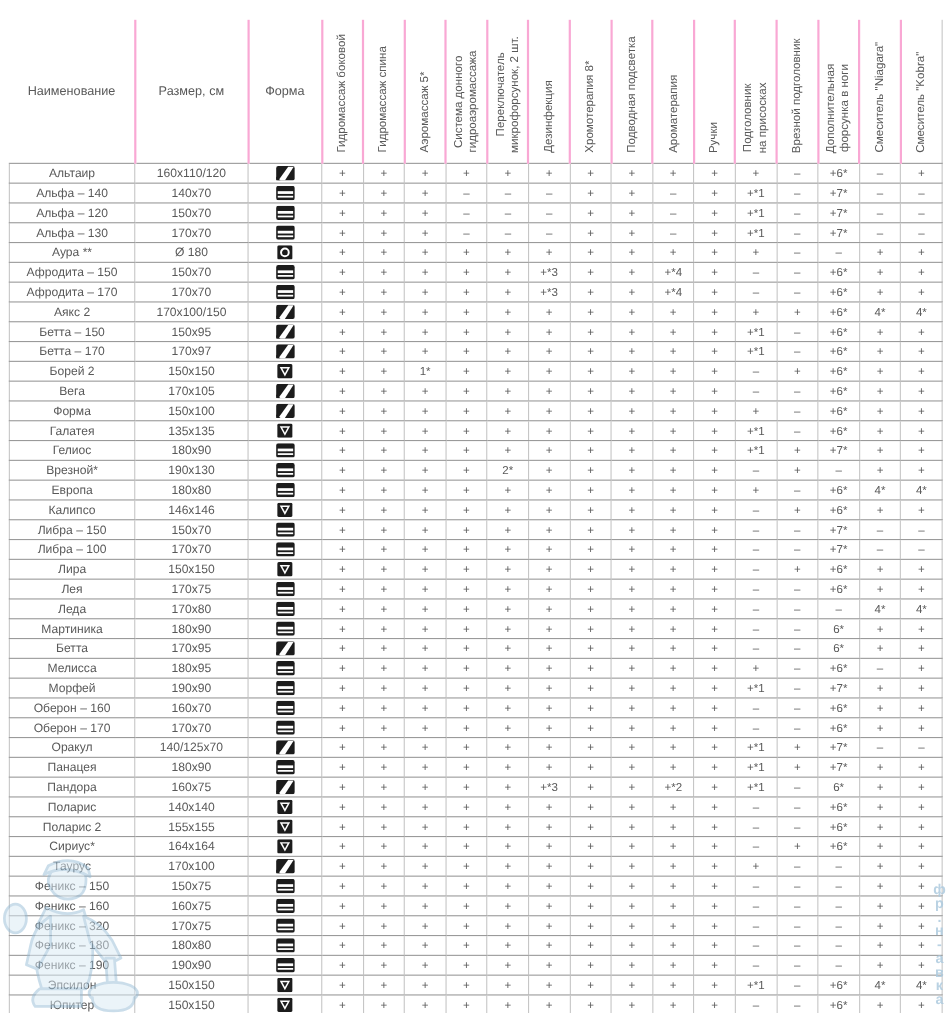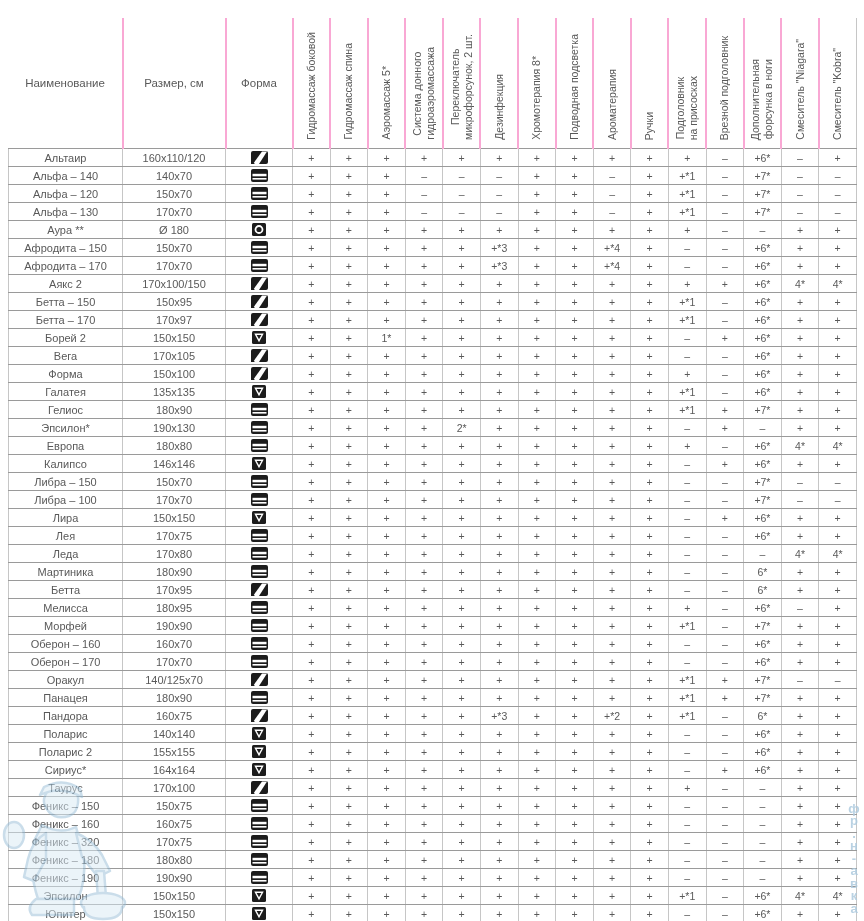--- a/index.html
+++ b/index.html
@@ -444,21 +444,21 @@
           <td>+</td>
           <td>+</td>
           <td>+</td>
           <td>+*1</td>
           <td>+</td>
           <td>+7*</td>
           <td>+</td>
           <td>+</td>
         </tr>
         <tr>
-          <td class="name">Эпсилон*</td>
+          <td class="name">Врезной*</td>
           <td class="size">190x130</td>
           <td class="shape"><svg width="17" height="13" viewBox="0 0 17 13">
               <rect width="17" height="13" rx="2" fill="#1c1c1c"></rect>
               <rect x="1.5" y="4.8" width="14" height="2.5" fill="#fff"></rect>
               <rect x="1.5" y="9" width="14" height="1.6" fill="#fff"></rect>
             </svg></td>
           <td>+</td>
           <td>+</td>
           <td>+</td>
           <td>+</td>

